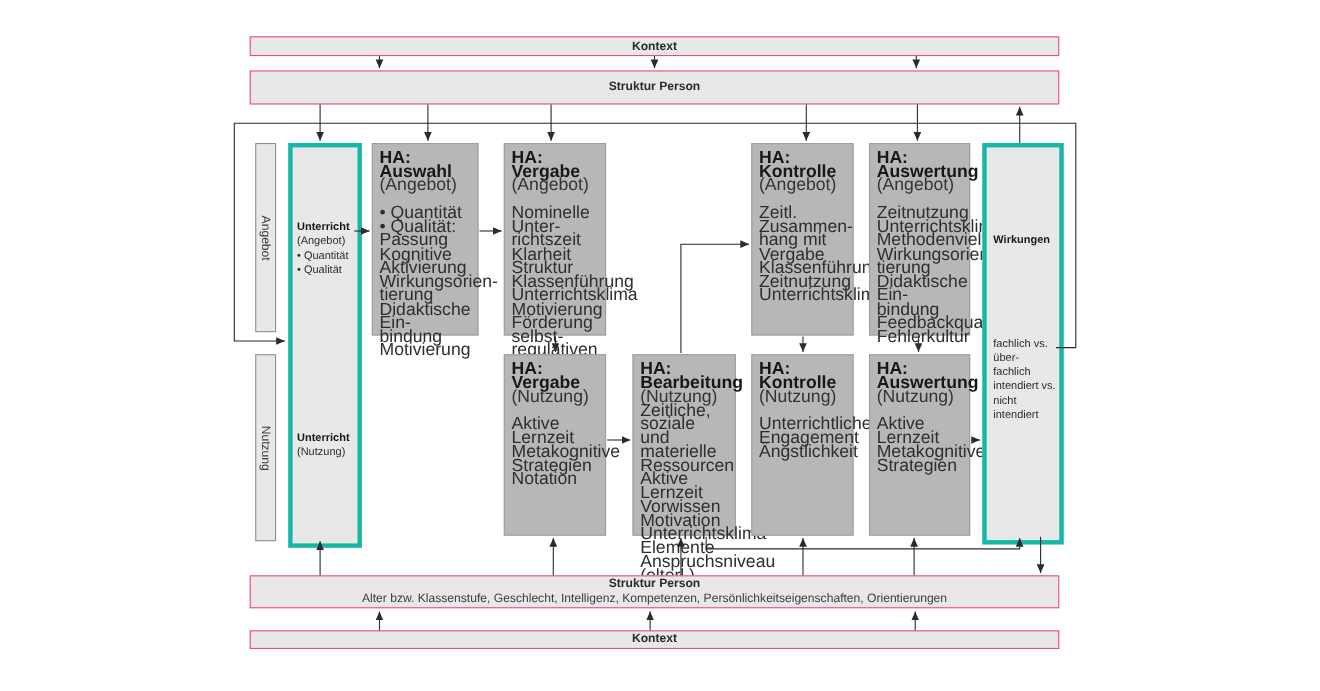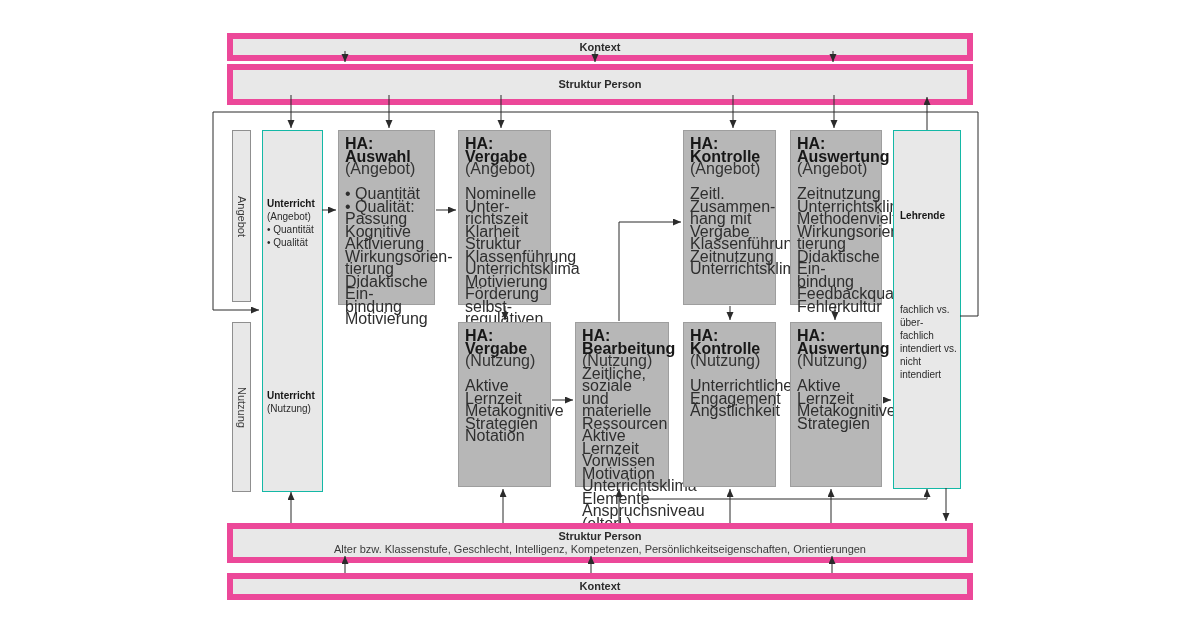--- a/index.html
+++ b/index.html
@@ -2,34 +2,34 @@
 <html><head>
 <meta charset="utf-8">
 <style>
   html,body{margin:0;padding:0;background:#ffffff;}
   #canvas{
     position:relative;width:1200px;height:628px;background:#ffffff;
     font-family:"Liberation Sans","DejaVu Sans",sans-serif;color:#2b2b2b;
     overflow:hidden;
   }
   .bar{
-    position:absolute;background:#e8e8e8;border:6px solid #ec4899;
+    position:absolute;background:#e8e8e8;border:1px solid #ec4899;
     text-align:center;font-size:11px;line-height:13px;
     display:flex;flex-direction:column;justify-content:center;
   }
   .bar .bt{font-weight:bold;font-size:11px;}
   .bar .bs{font-size:11px;color:#3a3a3a;}
   .vbar{
     position:absolute;background:#e8e8e8;border:1px solid #8f8f8f;
     display:flex;align-items:center;justify-content:center;
     font-size:11px;color:#3a3a3a;
     writing-mode:vertical-rl;text-orientation:sideways;
   }
   .lightbox{
-    position:absolute;background:#e8e8e8;border:1px solid #14b8a6;
+    position:absolute;background:#e8e8e8;border:4px solid #14b8a6;
     font-size:10px;line-height:13px;
   }
   .habox{
     position:absolute;background:#b7b7b7;border:1px solid #9e9e9e;
     font-size:16px;line-height:12.5px;color:#2e2e2e;
     padding:7px 3px 0 6px;box-sizing:border-box;
   }
   .habox .ht{font-weight:bold;color:#171717;}
   .habox .hs{color:#333;}
   .habox .hb{white-space:pre-line;}
@@ -167,21 +167,21 @@
     <div class="ht">HA: Auswertung</div>
     <div class="hs">(Nutzung)</div>
     <div class="hb">
 Aktive Lernzeit
 Metakognitive
 Strategien</div>
   </div>
 
   <div class="lightbox" style="left:893px;top:130px;width:66px;height:357px">
     <div class="tblock" style="top:78px;left:6px">
-      <span class="ht">Lehrende</span>
+      <span class="ht">Wirkungen</span>
     </div>
     <div class="tblock hb" style="top:172px;left:6px">fachlich
 vs. über-
 fachlich
 
 intendiert
 vs. nicht
 intendiert</div>
   </div>
 

